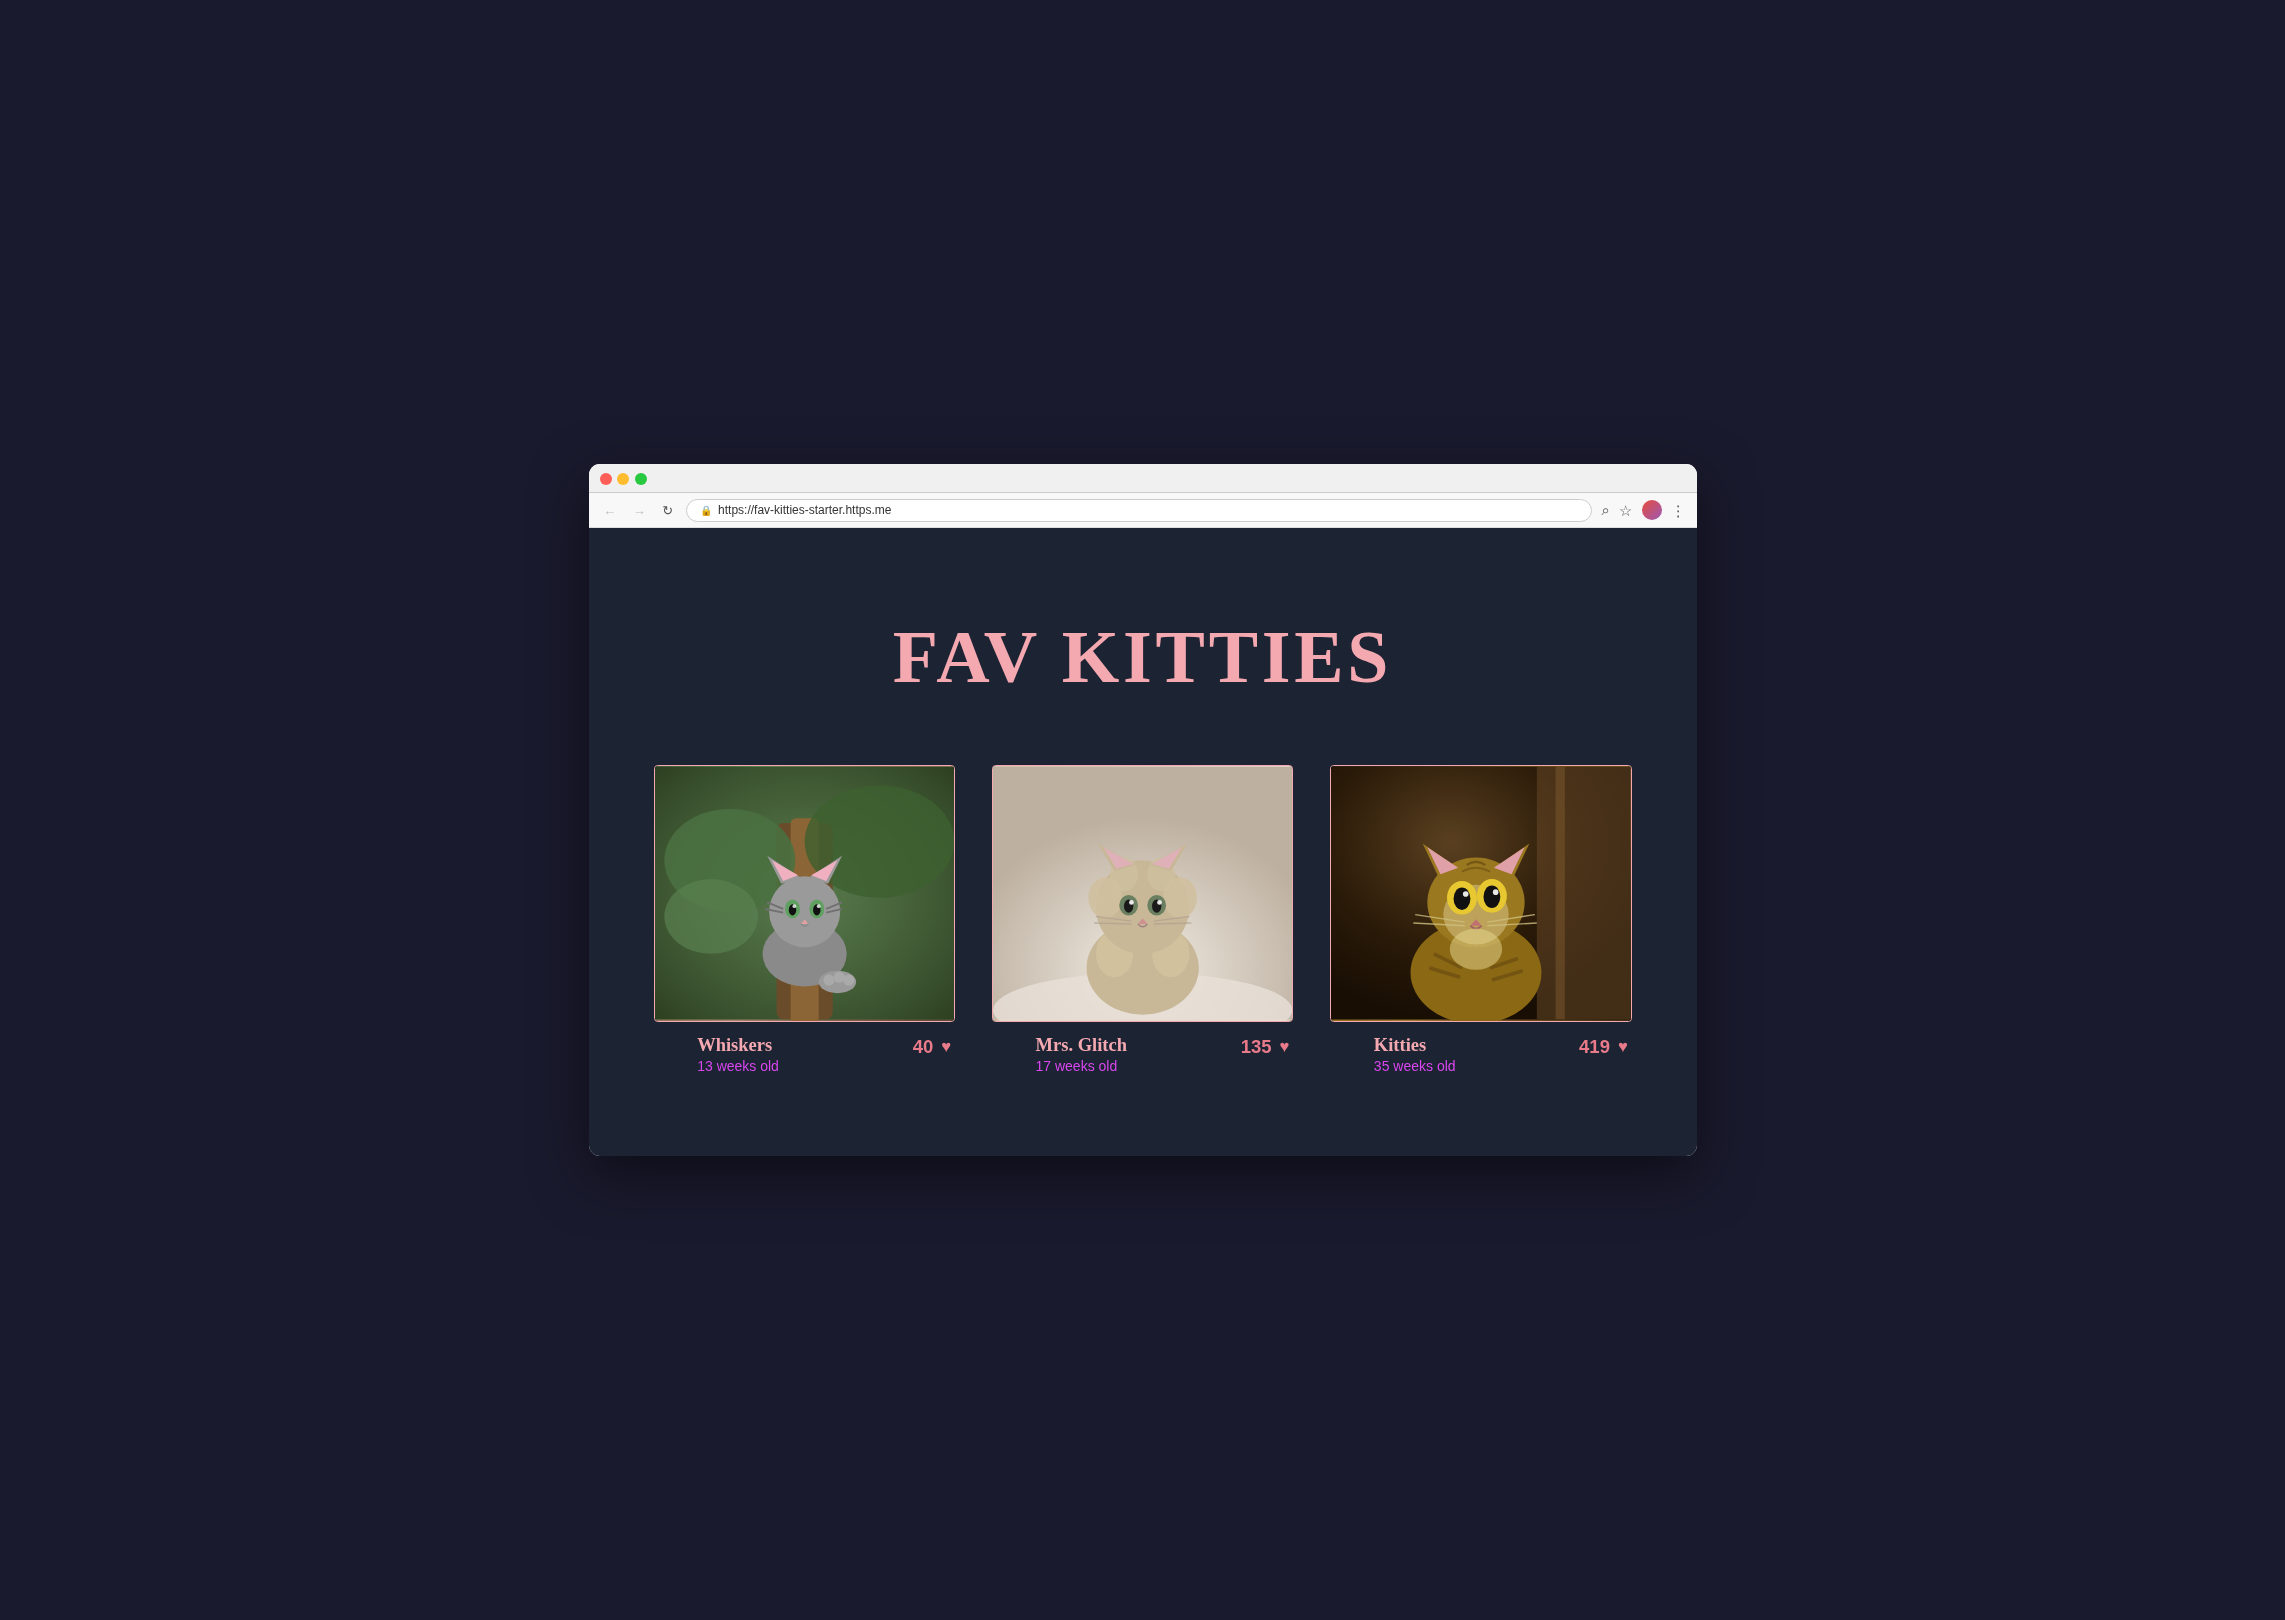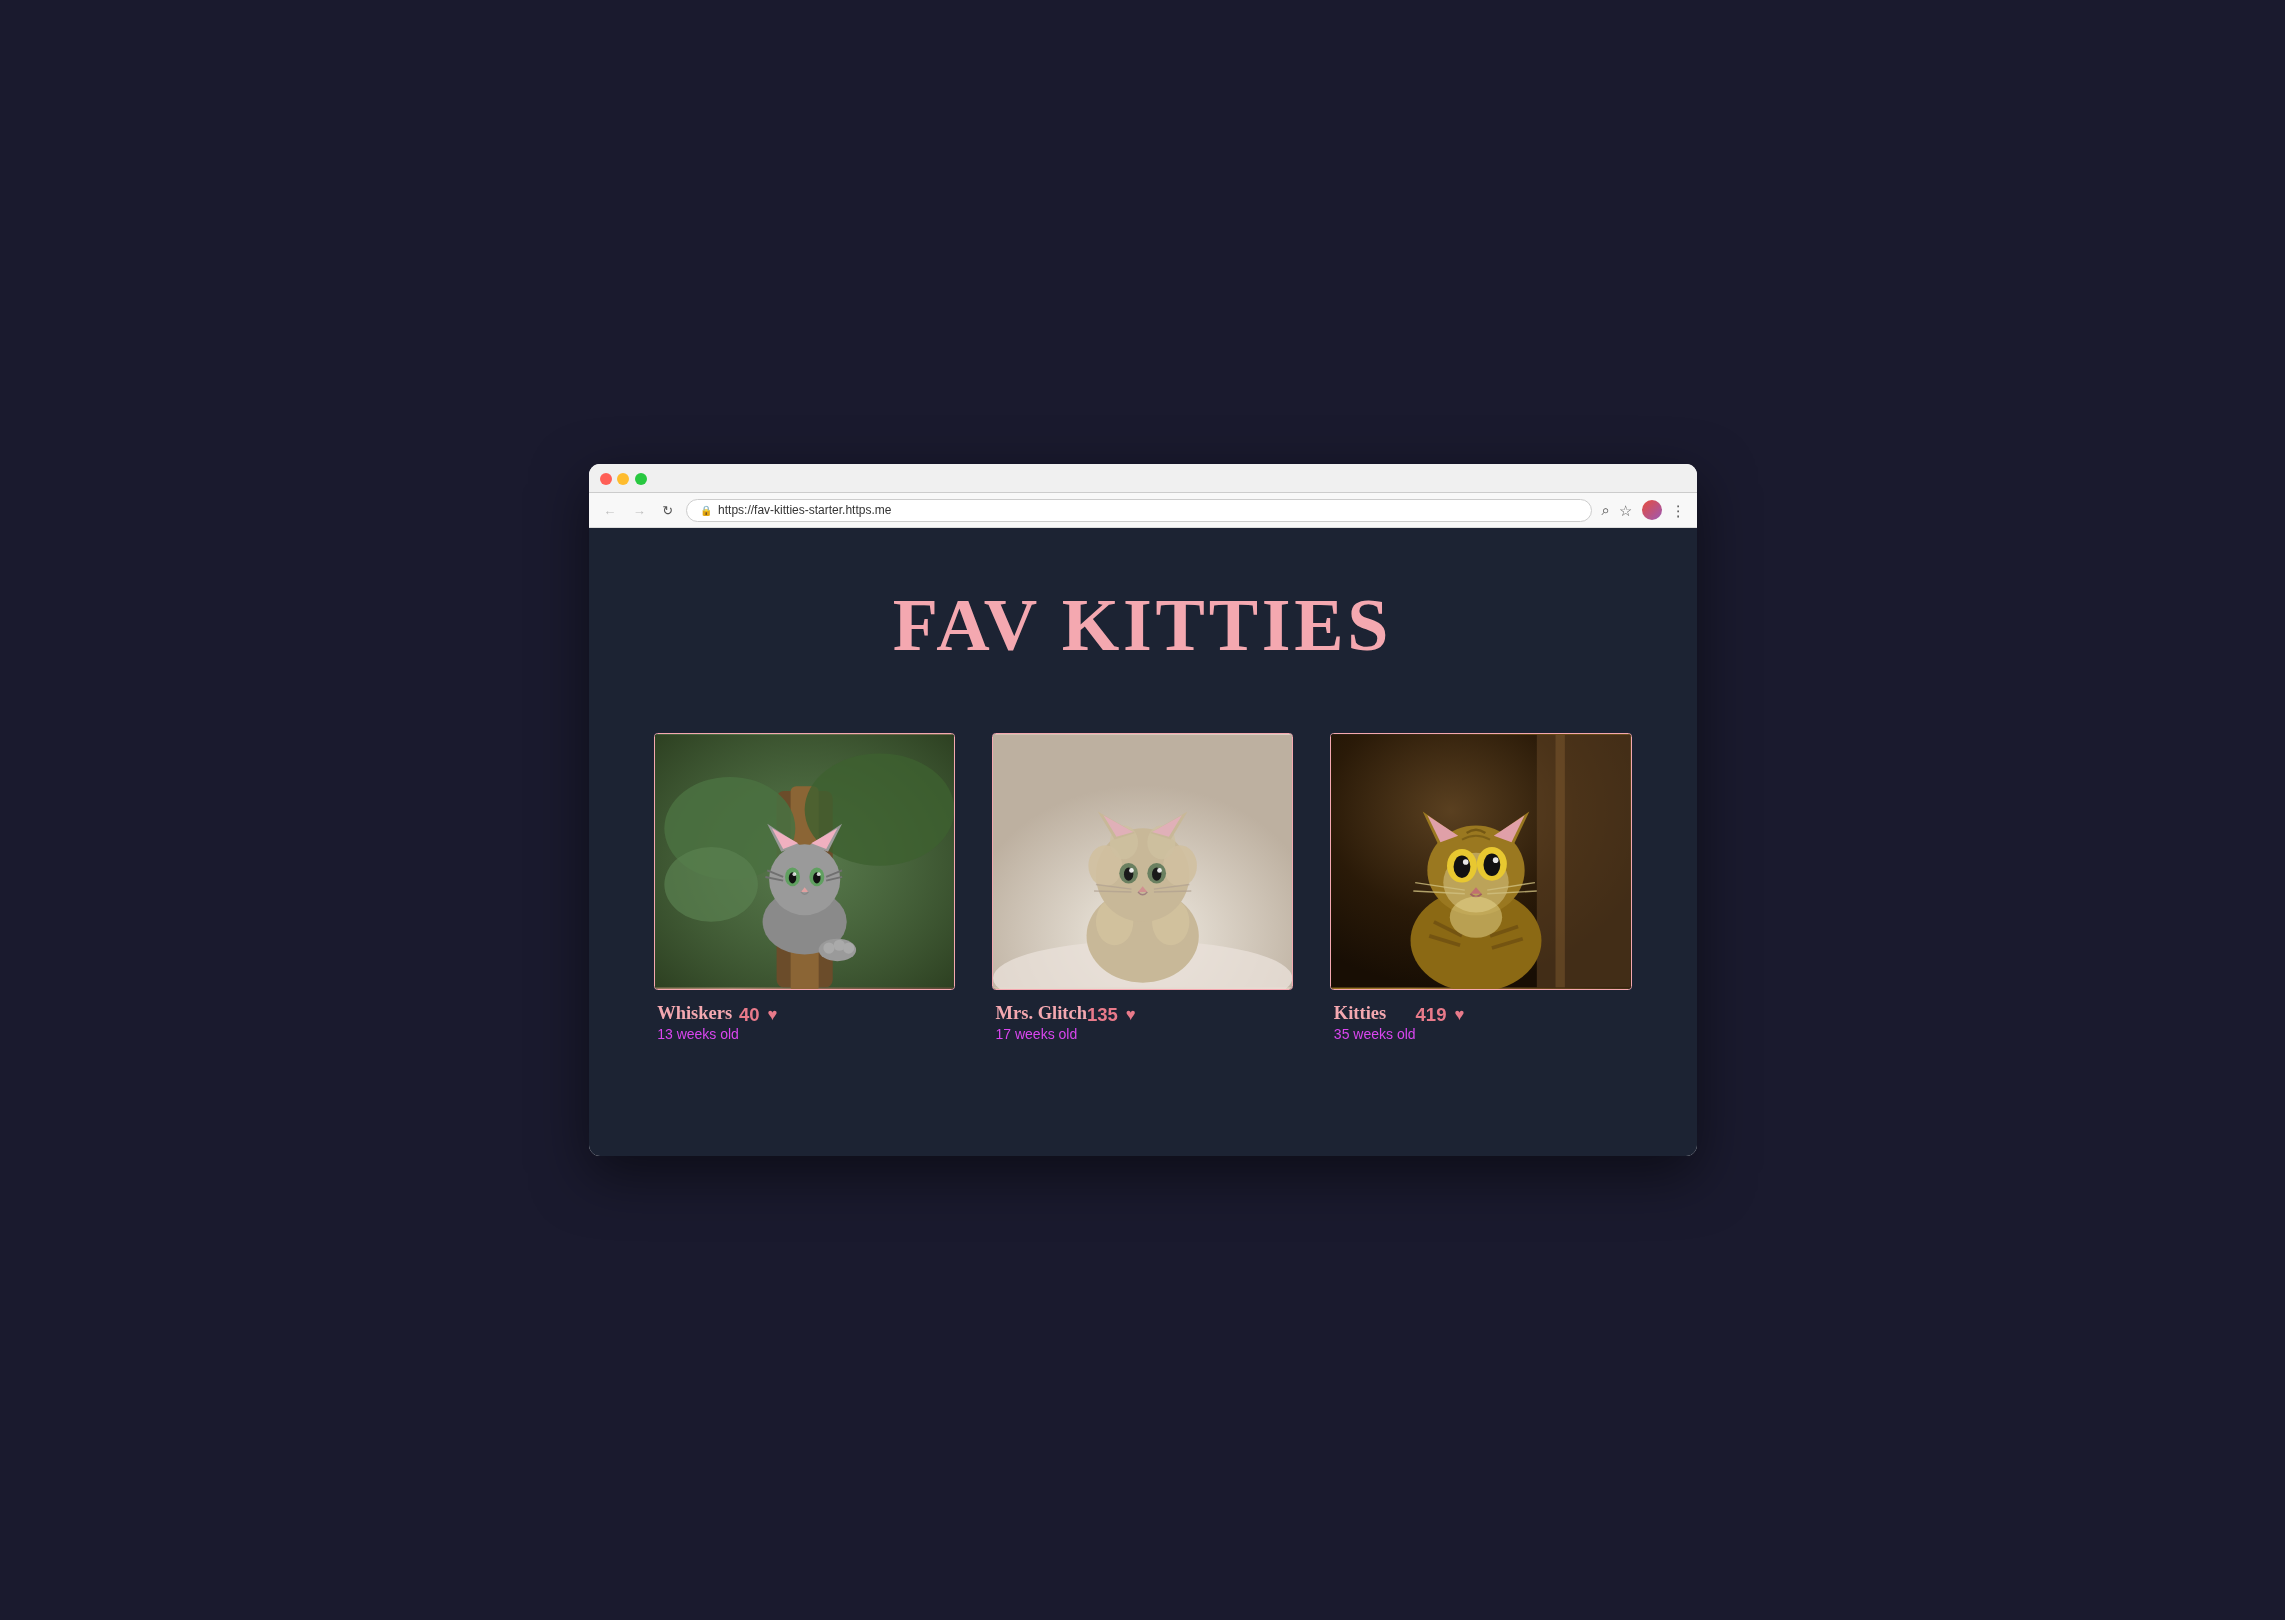--- a/index.html
+++ b/index.html
@@ -168,20 +168,21 @@
 
     .page-title {
       text-align: center;
       font-size: 74px;
       font-weight: 900;
       color: #f4a8b0;
       letter-spacing: 3.7px;
       text-transform: uppercase;
       margin-bottom: 65px;
       font-family: Georgia, serif;
+      margin-top: 32px;
     }
 
     .kitties-grid {
       display: grid;
       grid-template-columns: repeat(3, 1fr);
       gap: 37px;
       max-width: 978px;
       margin: 0 auto;
     }
 
@@ -233,23 +234,24 @@
       width: 100%;
       height: 100%;
       position: absolute;
       top: 0;
       left: 0;
     }
 
     .kitty-info {
       display: flex;
       align-items: flex-start;
-      justify-content: flex-start;
+      justify-content: space-between;
       margin-top: 13px;
       padding: 0 3.7px;
+      margin-left: 40px;
     }
 
     .kitty-name {
       font-size: 18.5px;
       font-weight: bold;
       color: #f4a8b0;
       font-family: Georgia, serif;
     }
 
     .kitty-age {

